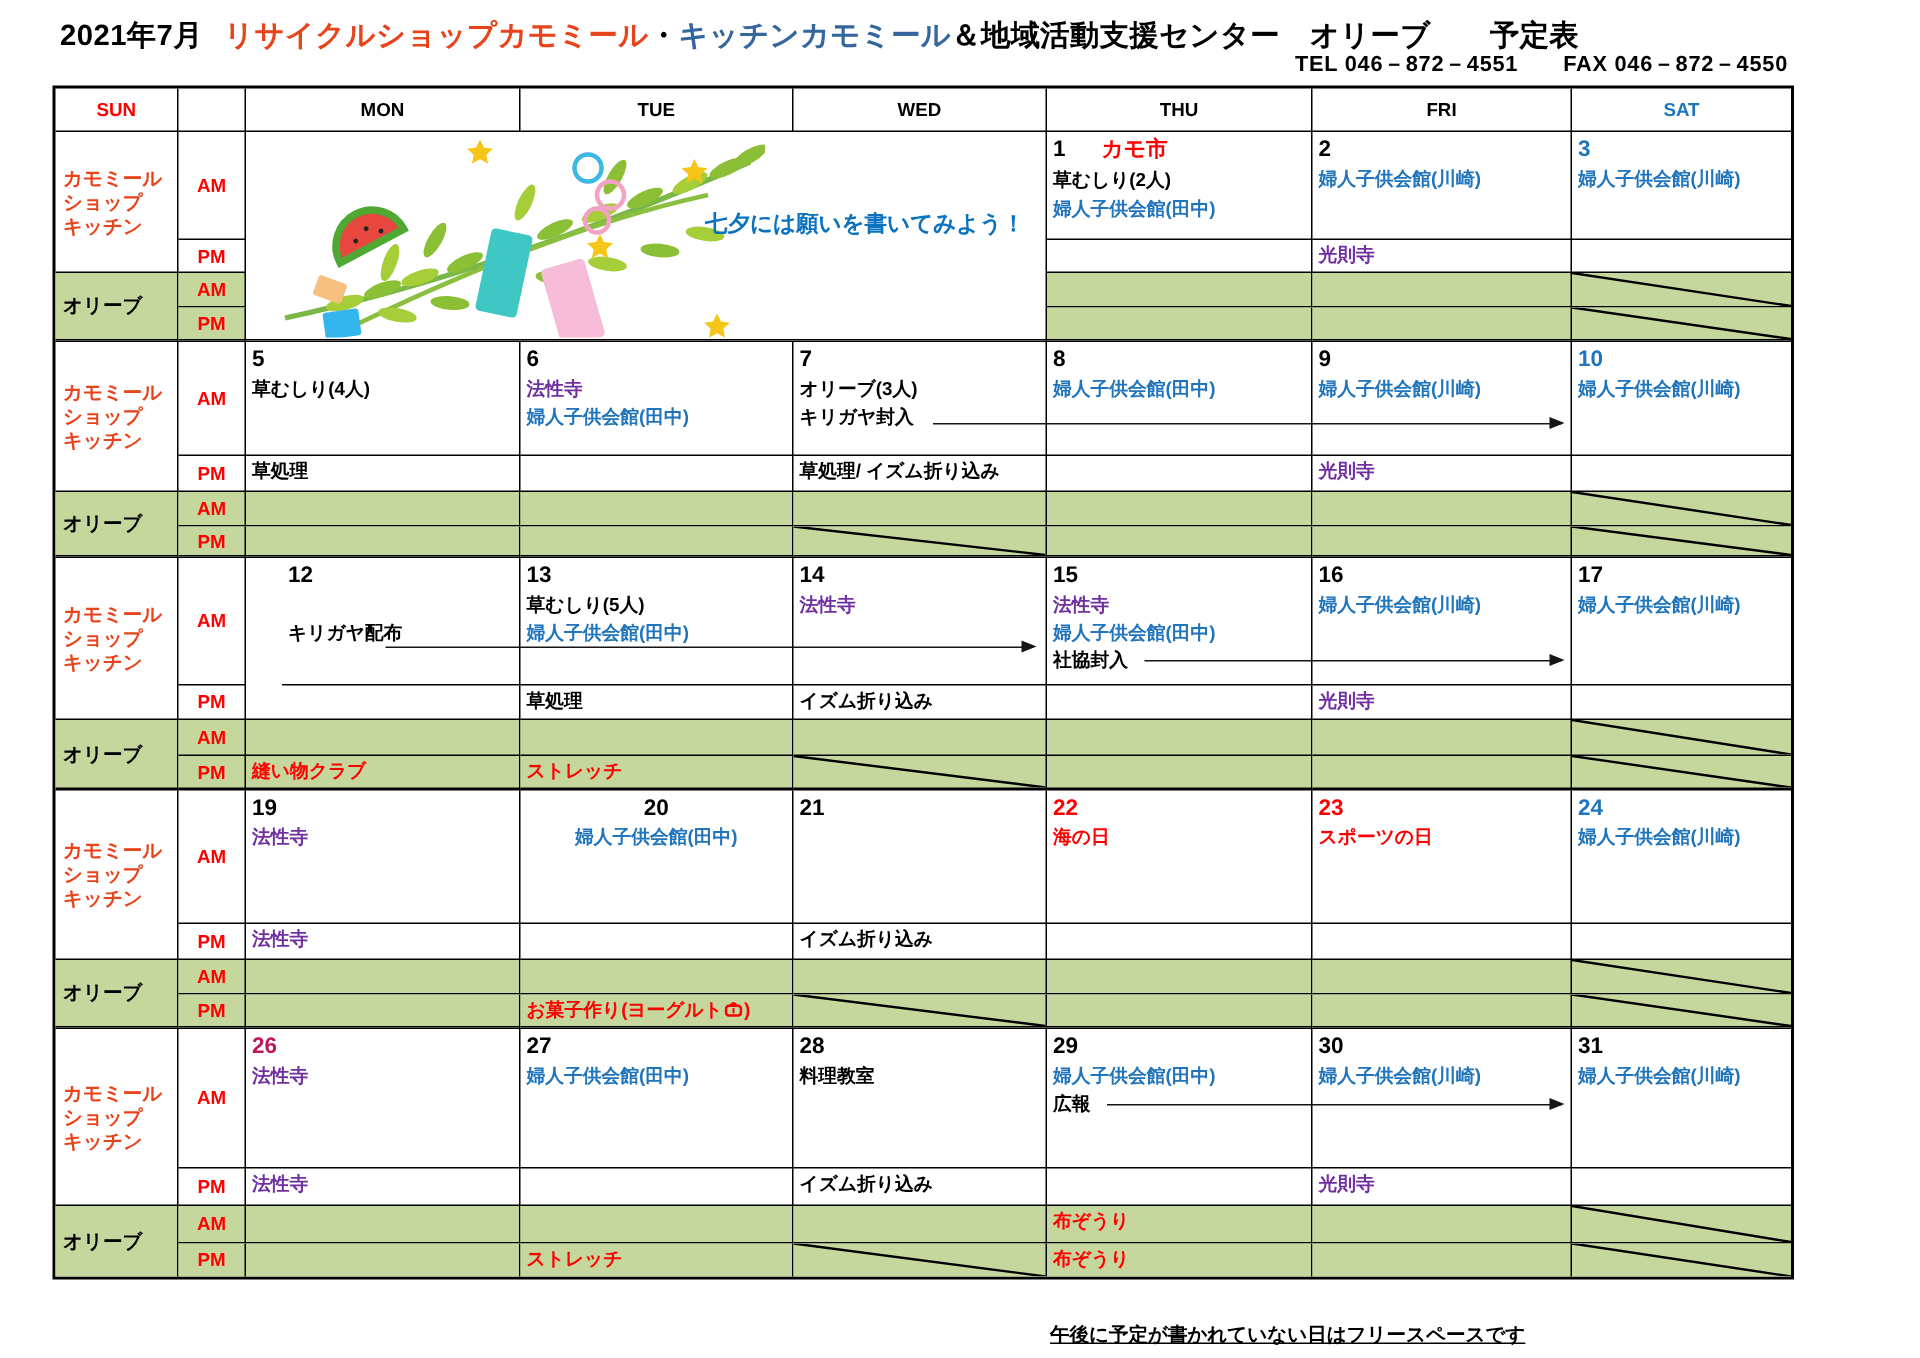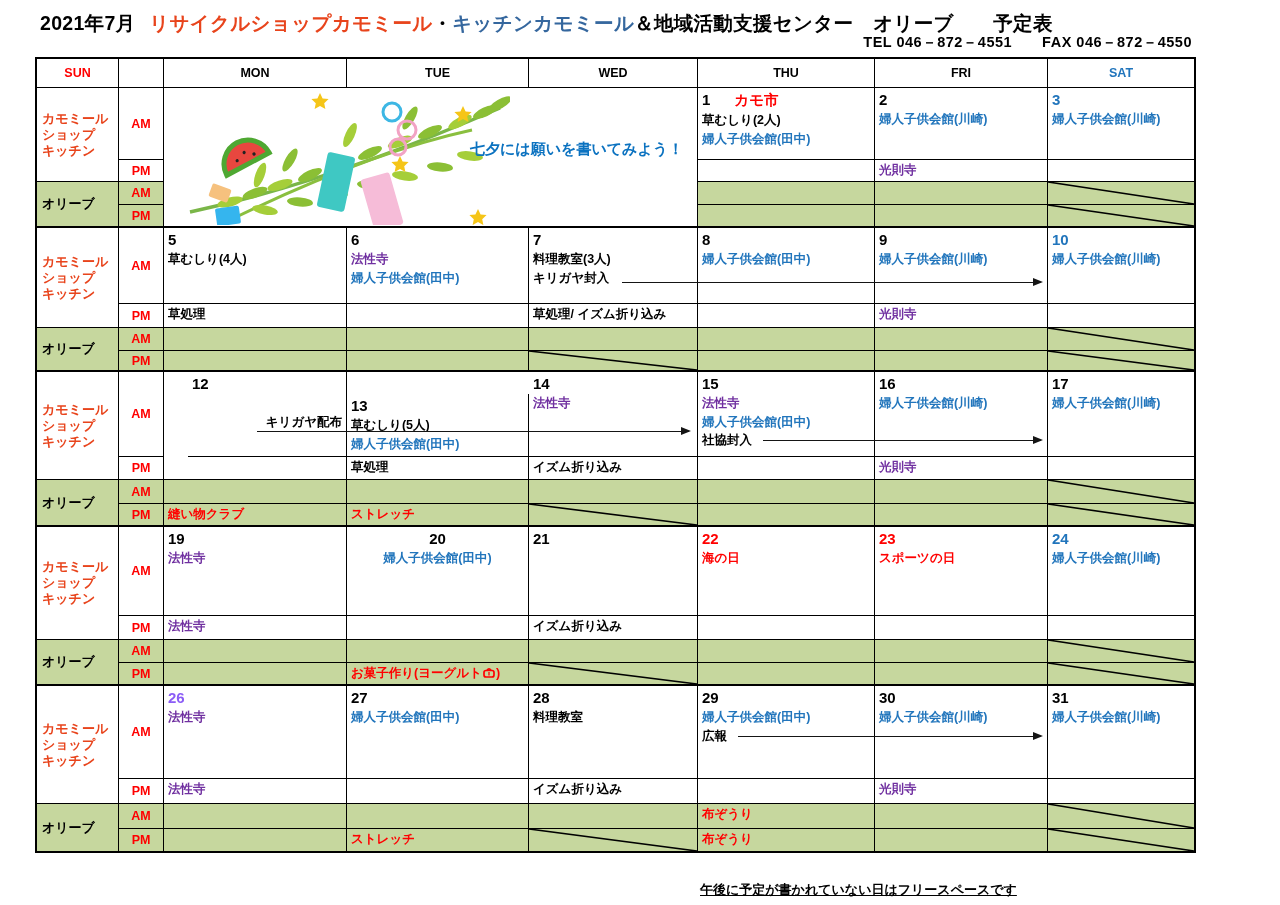--- a/index.html
+++ b/index.html
@@ -185,21 +185,21 @@
           <div class="c daycell" style="grid-area: 1 / 4;">
             <div class="dateline"><div style="display: inline; color: rgb(0, 0, 0);">6</div></div>
             <div class="ev" style="color: rgb(112, 48, 160);">法性寺</div>
             <div class="ev" style="color: rgb(33, 117, 188);">婦人子供会館(田中)</div>
           </div>
           <div class="c daycell" style="grid-area: 2 / 4;"></div>
           <div class="c daycell green" style="grid-area: 3 / 4;"></div>
           <div class="c daycell green" style="grid-area: 4 / 4;"></div>
           <div class="c daycell" style="grid-area: 1 / 5;">
             <div class="dateline"><div style="display: inline; color: rgb(0, 0, 0);">7</div></div>
-            <div class="ev" style="color: rgb(0, 0, 0);">料理教室(3人)</div>
+            <div class="ev" style="color: rgb(0, 0, 0);">オリーブ(3人)</div>
             <div class="ev" style="color: rgb(0, 0, 0);">キリガヤ封入</div>
           </div>
           <div class="c daycell" style="grid-area: 2 / 5;">
             <div class="ev" style="color: rgb(0, 0, 0);">草処理/ イズム折り込み</div>
           </div>
           <div class="c daycell green" style="grid-area: 3 / 5;"></div>
           <div class="c daycell green" style="grid-area: 4 / 5;">
             <svg class="slash" viewBox="0 0 100 100" preserveAspectRatio="none">
               <line x1="0" y1="0" x2="100" y2="100" stroke="#000" stroke-width="1.6" vector-effect="non-scaling-stroke"></line>
             </svg>
@@ -243,28 +243,28 @@
             <div>キッチン</div>
           </div>
           <div class="c ampm" style="grid-area: 1 / 2;">AM</div>
           <div class="c ampm" style="grid-area: 2 / 2;">PM</div>
           <div class="c side-label green" style="grid-area: 3 / 1 / 5;">オリーブ</div>
           <div class="c ampm green" style="grid-area: 3 / 2;">AM</div>
           <div class="c ampm green" style="grid-area: 4 / 2;">PM</div>
           <div class="c daycell" style="grid-area: 1 / 3; margin-left: 24px;">
             <div class="dateline"><div style="display: inline; color: rgb(0, 0, 0);">12</div></div>
             <div class="ev" style="color: rgb(0, 0, 0);">&nbsp;</div>
-            <div class="ev" style="color: rgb(0, 0, 0); text-align: right;">キリガヤ配布</div>
+            <div class="ev" style="color: rgb(0, 0, 0);">キリガヤ配布</div>
           </div>
           <div class="c daycell" style="grid-area: 2 / 3;"></div>
           <div class="c daycell green" style="grid-area: 3 / 3;"></div>
           <div class="c daycell green" style="grid-area: 4 / 3;">
             <div class="ev" style="color: rgb(255, 0, 0);">縫い物クラブ</div>
           </div>
-          <div class="c daycell" style="grid-area: 1 / 4; margin-top: 22px;">
+          <div class="c daycell" style="grid-area: 1 / 4;">
             <div class="dateline"><div style="display: inline; color: rgb(0, 0, 0);">13</div></div>
             <div class="ev" style="color: rgb(0, 0, 0);">草むしり(5人)</div>
             <div class="ev" style="color: rgb(33, 117, 188);">婦人子供会館(田中)</div>
           </div>
           <div class="c daycell" style="grid-area: 2 / 4;">
             <div class="ev" style="color: rgb(0, 0, 0);">草処理</div>
           </div>
           <div class="c daycell green" style="grid-area: 3 / 4;"></div>
           <div class="c daycell green" style="grid-area: 4 / 4;">
             <div class="ev" style="color: rgb(255, 0, 0);">ストレッチ</div>
@@ -396,21 +396,21 @@
             <div>カモミール</div>
             <div>ショップ</div>
             <div>キッチン</div>
           </div>
           <div class="c ampm" style="grid-area: 1 / 2;">AM</div>
           <div class="c ampm" style="grid-area: 2 / 2;">PM</div>
           <div class="c side-label green lastrow" style="grid-area: 3 / 1 / 5;">オリーブ</div>
           <div class="c ampm green" style="grid-area: 3 / 2;">AM</div>
           <div class="c ampm green lastrow" style="grid-area: 4 / 2;">PM</div>
           <div class="c daycell" style="grid-area: 1 / 3;">
-            <div class="dateline"><div style="display: inline; color: #8b5cf6;">26</div></div>
+            <div class="dateline"><div style="display: inline; color: #be185d;">26</div></div>
             <div class="ev" style="color: rgb(112, 48, 160);">法性寺</div>
           </div>
           <div class="c daycell" style="grid-area: 2 / 3;">
             <div class="ev" style="color: rgb(112, 48, 160);">法性寺</div>
           </div>
           <div class="c daycell green" style="grid-area: 3 / 3;"></div>
           <div class="c daycell green lastrow" style="grid-area: 4 / 3;"></div>
           <div class="c daycell" style="grid-area: 1 / 4;">
             <div class="dateline"><div style="display: inline; color: rgb(0, 0, 0);">27</div></div>
             <div class="ev" style="color: rgb(33, 117, 188);">婦人子供会館(田中)</div>

